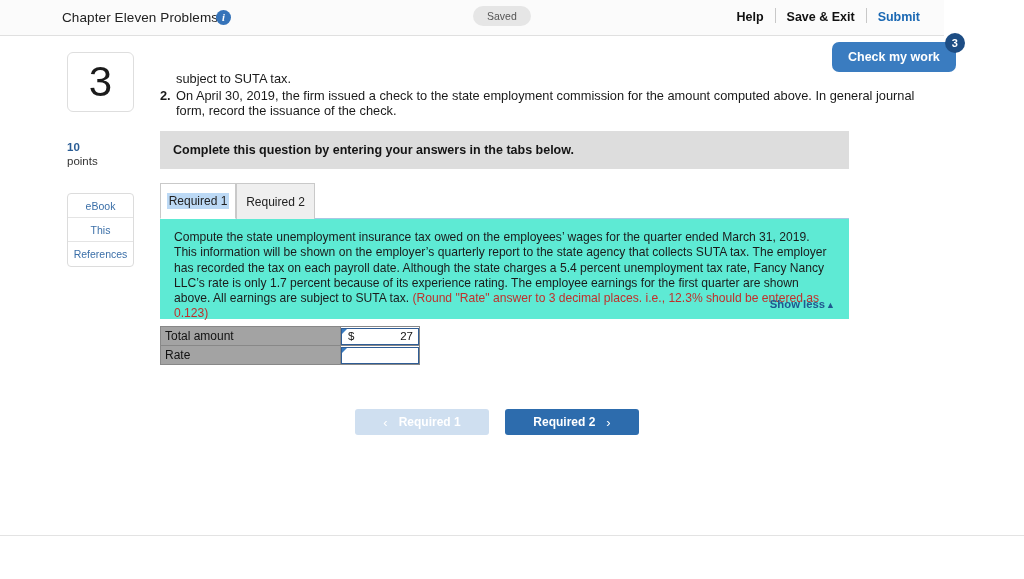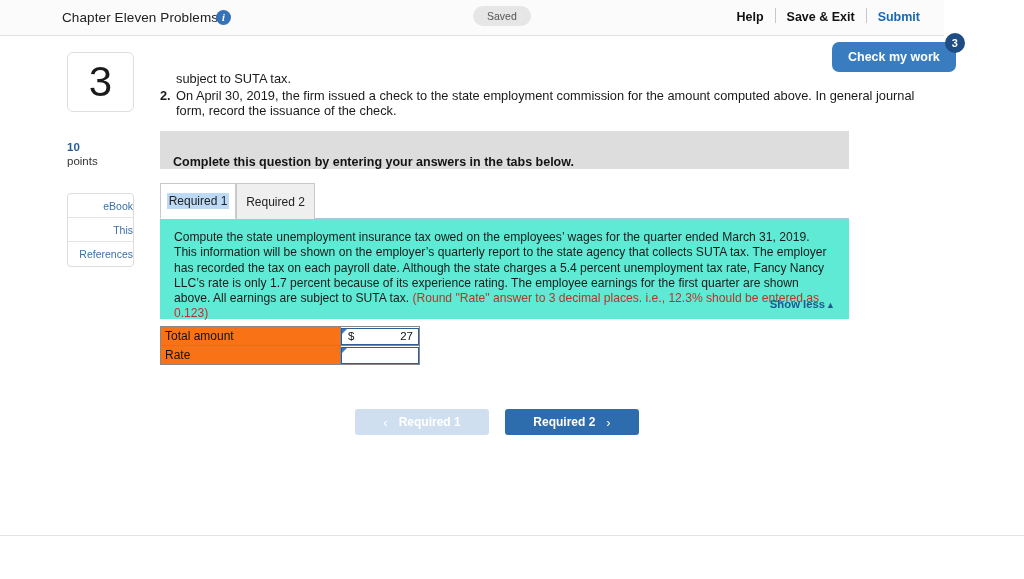--- a/index.html
+++ b/index.html
@@ -79,21 +79,21 @@
   .points-label {
     position: absolute; left: 67px; top: 155px;
     font-size: 11.5px; color: #333;
   }
   .rail-btns {
     position: absolute; left: 67px; top: 193px;
     width: 67px; border: 1px solid #dcdcdc; border-radius: 4px;
     overflow: hidden; background: #fff;
   }
   .rail-btn {
-    height: 24px; line-height: 24px; text-align: right;
+    height: 24px; line-height: 24px; text-align: center;
     font-size: 10.5px; color: #3b6fa8; cursor: pointer;
     border-bottom: 1px solid #e4e4e4;
   }
   .rail-btn:last-child { border-bottom: none; }
 
   
   .stem {
     position: absolute; left: 160px; top: 71px; width: 770px;
     font-size: 12.8px; color: #1a1a1a; line-height: 15.5px;
   }
@@ -101,21 +101,21 @@
   .stem .item2 { position: relative; margin-top: 1px; padding-left: 16px; }
   .stem .item2 .bullet {
     position: absolute; left: 0; top: 0; font-weight: bold;
   }
 
   
   .inst-band {
     position: absolute; left: 160px; top: 131px;
     width: 689px; height: 38px;
     background: #dddddd;
-    display: flex; align-items: flex-end;
+    display: flex; align-items: center;
   }
   .inst-band span {
     margin-left: 13px; font-size: 12.5px; font-weight: bold; color: #141414;
   }
 
   
   .tabstrip {
     position: absolute; left: 160px; top: 183px;
     width: 689px; height: 36px;
     border-bottom: 1px solid #a9c7e4;
@@ -160,21 +160,21 @@
   
   .ws {
     position: absolute; left: 160px; top: 326px;
     border-collapse: collapse;
   }
   .ws td {
     border: 1px solid #888; height: 19px;
     font-size: 12px; color: #111;
     padding: 0 4px; vertical-align: middle;
   }
-  .ws .lab { width: 180px; background: #f97316; }
+  .ws .lab { width: 180px; background: #a3a3a3; }
   .ws .val { width: 79px; background: #fff; padding: 0; }
   .ws tr.head td {
     background: #8cb4dd; color: #1a1a1a;
     border-color: #6f9cc9;
   }
   .cellbox {
     position: relative;
     width: 100%; height: 17px;
     border: 1px solid #2f5d96;
     background: #fff;

